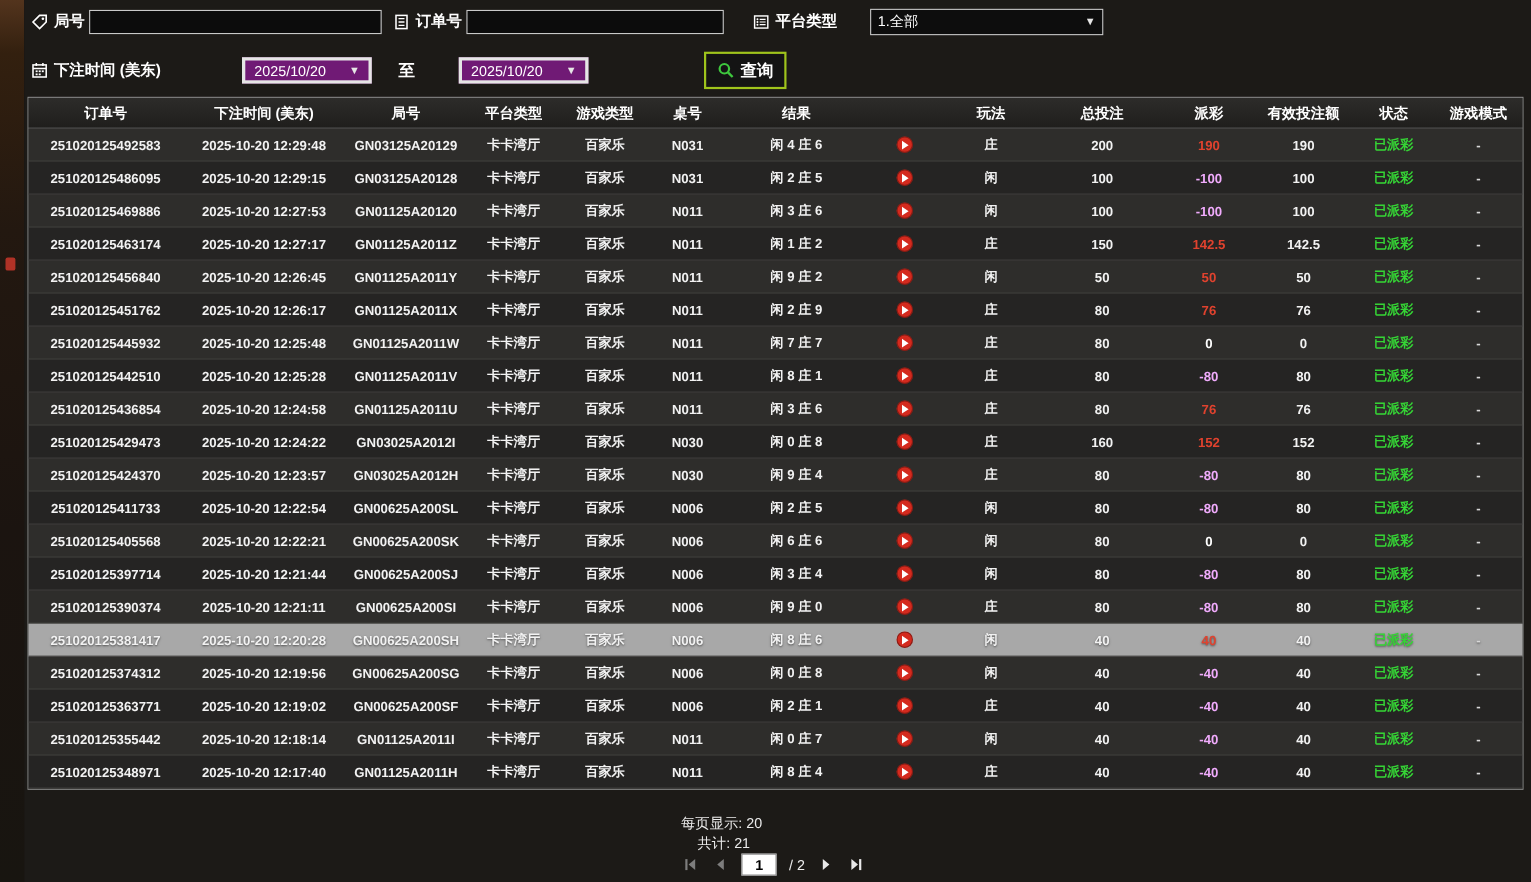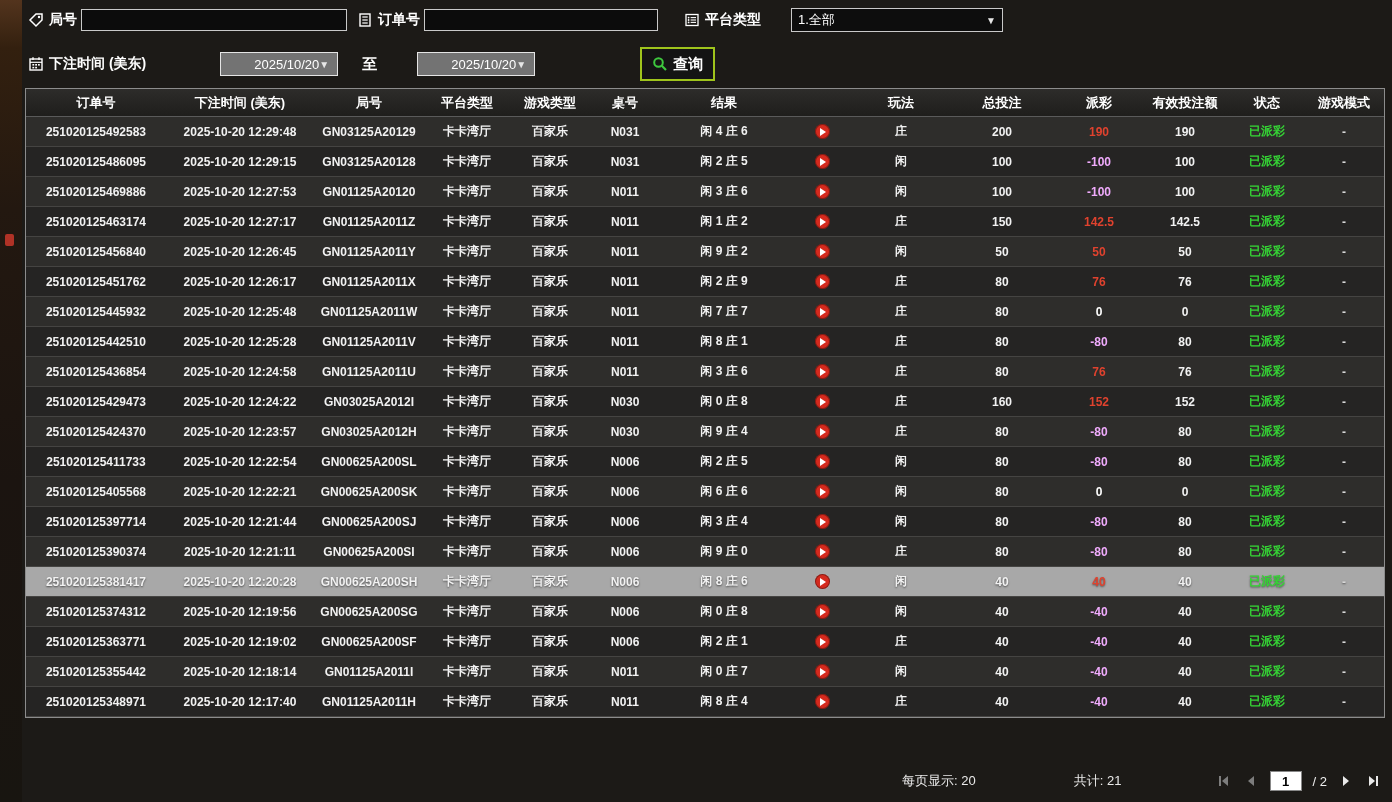--- a/index.html
+++ b/index.html
@@ -25,21 +25,21 @@
   .frow{display:flex;align-items:center;}
   .frow1{margin-top:0;}
   .frow2{margin-top:15px;}
   .flabel{display:flex;align-items:center;gap:5px;font-size:14px;font-weight:bold;color:#fff;white-space:nowrap;}
   .flabel svg{display:block;}
   .txt-input{width:254px;height:20px;background:#0c0c0c;border:1px solid #c9c9c9;color:#fff;
     font-size:13px;padding:0 5px;outline:none;margin-left:4px;}
   .sel{height:24px;border:1px solid #c9c9c9;background:#0d0d0d;color:#fff;font-size:13px;font-weight:normal;
     display:flex;align-items:center;box-sizing:border-box;cursor:pointer;}
   .platform-sel{width:212px;margin-left:30px;padding:0 6px;justify-content:space-between;}
-  .date-sel{width:118px;background:#737373;border:1px solid #e5e5e5;justify-content:flex-end;padding:0 8px;}
+  .date-sel{width:118px;background:#701a75;border:3px solid #e5e5e5;justify-content:space-between;padding:0 8px;}
   .caret{font-size:10px;color:#e6e6e6;}
   .to-label{font-size:15px;font-weight:bold;margin-left:24px;color:#fff;}
   .ml74{margin-left:74px;} .ml40{margin-left:40px;} .ml10{margin-left:10px;} .ml26{margin-left:26px;}
   .query-btn{margin-left:105px;display:flex;align-items:center;gap:5px;height:26px;padding:15px 10px;
     background:#141414;border:2px solid #9fc41c;color:#fff;font-size:15px;font-weight:bold;cursor:pointer;}
 
   
   .table-wrap{position:absolute;left:3px;right:7px;top:88px;border:1px solid #8c8c8c;background:#232220;}
   .grid{display:grid;grid-template-columns:140px 148px 110px 86px 80px 70px 128px 68px 90px 112px 82px 90px 74px 1fr;
     align-items:stretch;}
@@ -58,21 +58,21 @@
   .c-mode{color:#d8d8d8;}
   .play-icon{width:15px;height:15px;border-radius:50%;background:#d42a1e;display:flex;align-items:center;justify-content:center;
     box-shadow:0 0 0 1px rgba(0,0,0,.35) inset;cursor:pointer;}
   .play-tri{width:0;height:0;border-top:4px solid transparent;border-bottom:4px solid transparent;border-left:6px solid #fff;margin-left:2px;}
 
   .srow{height:29px;background:#1c1b19;border-bottom:1px solid #555;color:#f0e13a;font-size:13px;font-weight:bold;}
   .scell{display:flex;align-items:center;justify-content:center;white-space:nowrap;}
 
   
   .footer{position:absolute;left:3px;right:7px;bottom:6px;height:30px;display:flex;align-items:center;
-    justify-content:flex-end;color:#e9e9e9;font-size:13px;}
+    justify-content:flex-end;color:#e9e9e9;font-size:13px;flex-direction:column;}
   .f-perpage{margin-right:98px;}
   .f-count{margin-right:94px;}
   .pager{display:flex;align-items:center;gap:11px;margin-right:4px;}
   .pbtn{width:16px;height:16px;display:flex;align-items:center;justify-content:center;cursor:pointer;}
   .page-box{width:30px;height:18px;background:#fff;border:1px solid #888;color:#000;font-size:13px;font-weight:bold;
     text-align:center;outline:none;padding:0;}
   .page-total{color:#efefef;}
 </style>
 </head>
 <body>

